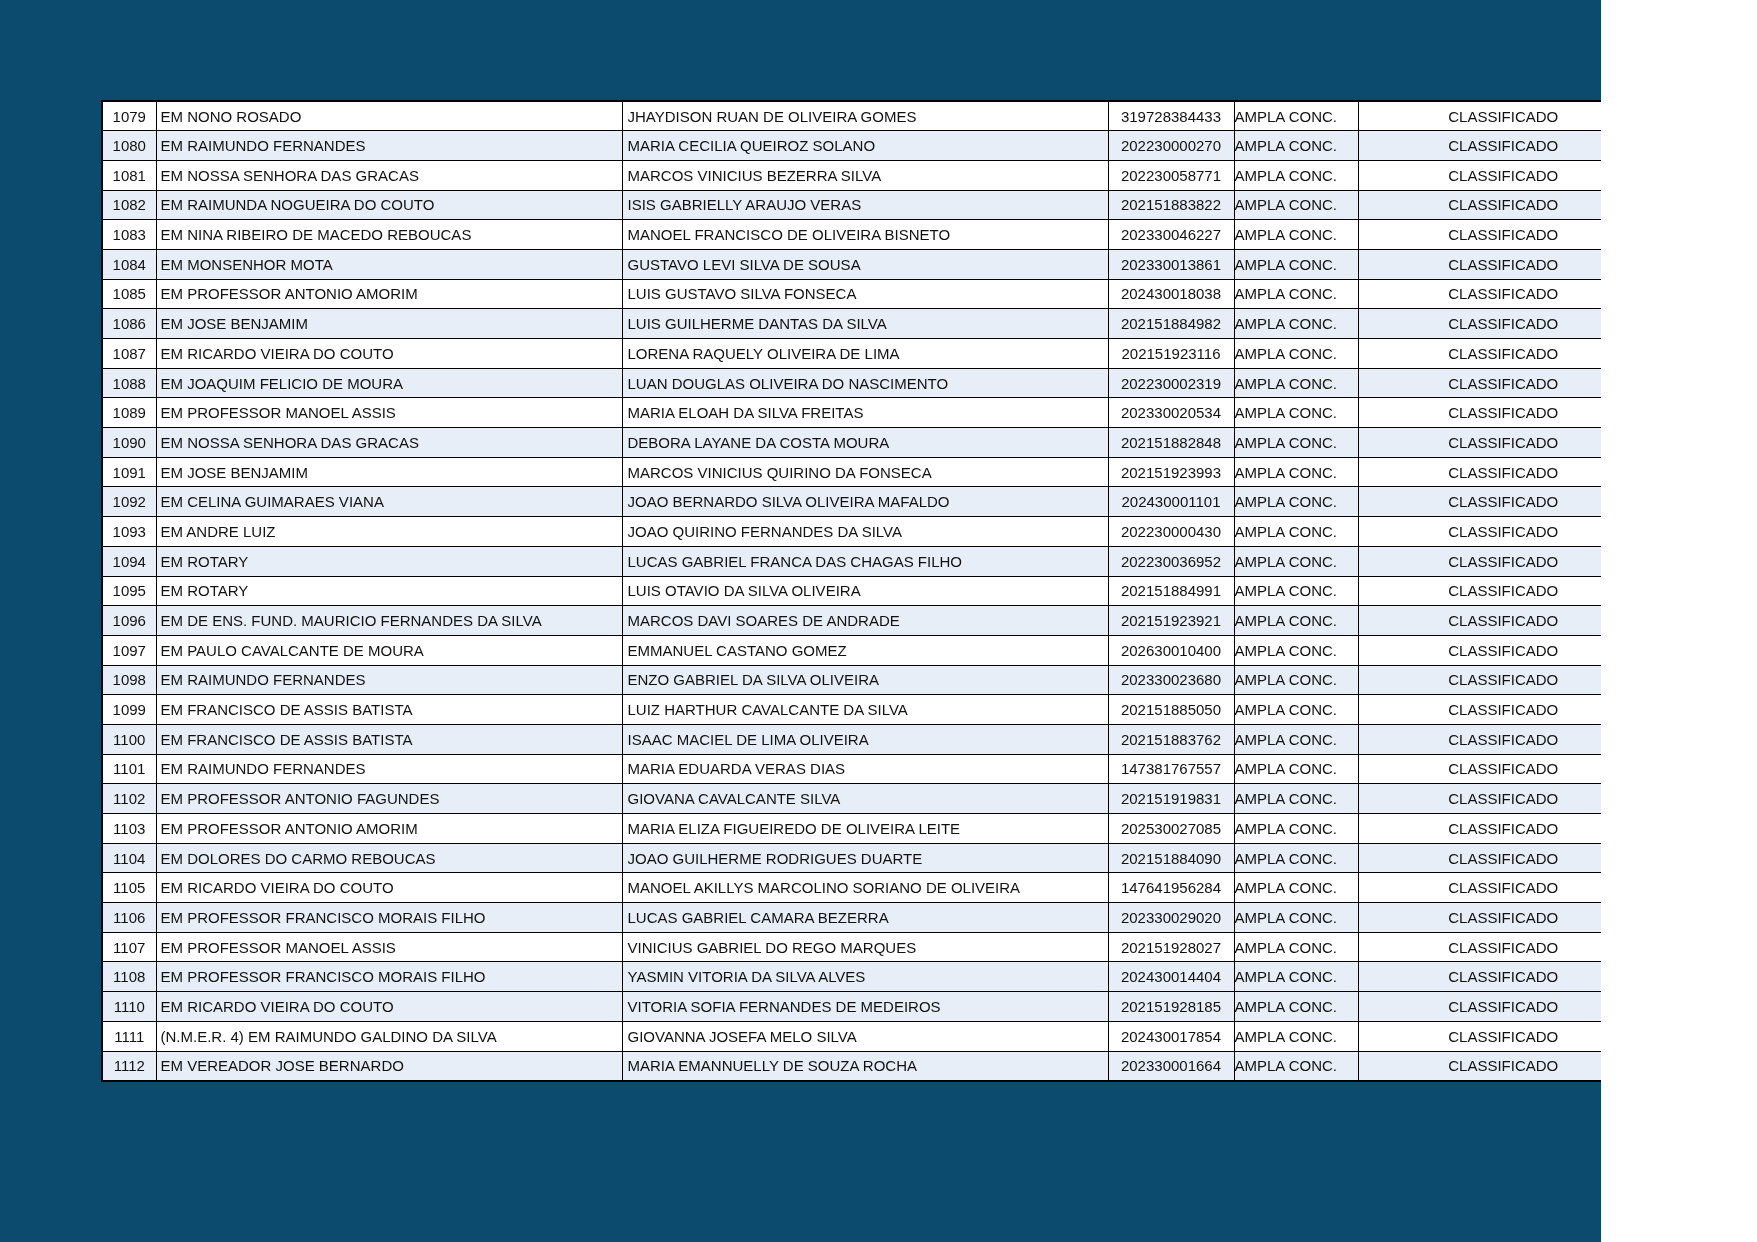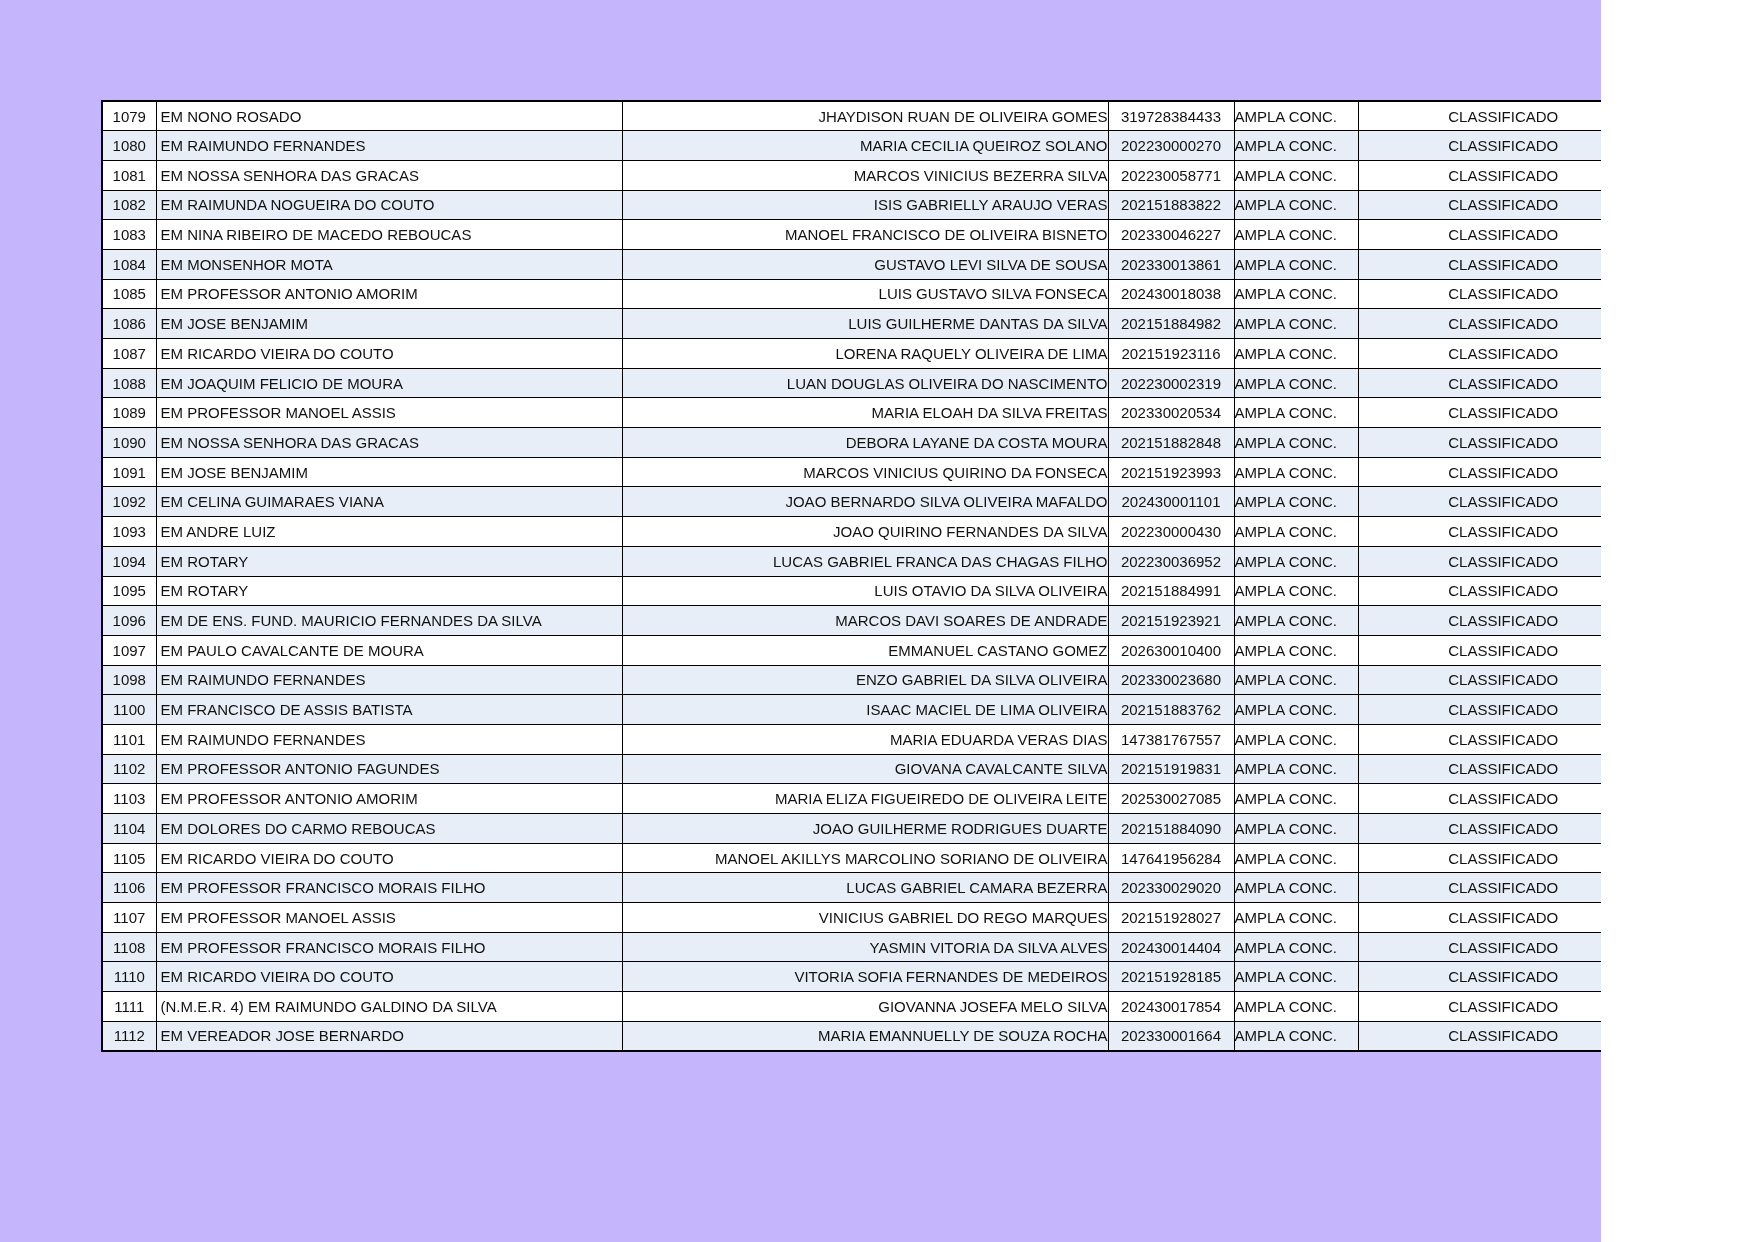--- a/index.html
+++ b/index.html
@@ -6,21 +6,21 @@
   html, body {
     width: 1757px;
     height: 1242px;
     background: #ffffff;
     font-family: "Liberation Sans", sans-serif;
   }
   .page {
     position: relative;
     width: 1601px;
     height: 1242px;
-    background: #c4b5fd;
+    background: #0c4a6e;
     overflow: hidden;
   }
   table.list {
     position: absolute;
     left: 101px;
     top: 100px;
     width: 1547px;
     border-collapse: collapse;
     table-layout: fixed;
     border: 2px solid #000000;
@@ -31,21 +31,21 @@
     font-size: 15px;
     color: #111111;
     white-space: nowrap;
     overflow: hidden;
     vertical-align: middle;
     background: #ffffff;
   }
   tr.alt td { background: var(--alt-color, #e8eef7); }
   td.c-num    { text-align: center; }
   td.c-school { text-align: left; padding-left: 4px; }
-  td.c-name   { text-align: right; padding-left: 5px; }
+  td.c-name   { text-align: left; padding-left: 5px; }
   td.c-reg    { text-align: center; }
   td.c-mode   { text-align: left; }
   td.c-status { text-align: center; }
 </style>
 </head>
 <body>
 
 <div class="page">
   <table class="list">
     <colgroup>
@@ -210,20 +210,28 @@
           <td class="c-status">CLASSIFICADO</td>
         </tr>
         <tr class="alt">
           <td class="c-num">1098</td>
           <td class="c-school">EM RAIMUNDO FERNANDES</td>
           <td class="c-name">ENZO GABRIEL DA SILVA OLIVEIRA</td>
           <td class="c-reg">202330023680</td>
           <td class="c-mode">AMPLA CONC.</td>
           <td class="c-status">CLASSIFICADO</td>
         </tr>
+        <tr>
+          <td class="c-num">1099</td>
+          <td class="c-school">EM FRANCISCO DE ASSIS BATISTA</td>
+          <td class="c-name">LUIZ HARTHUR CAVALCANTE DA SILVA</td>
+          <td class="c-reg">202151885050</td>
+          <td class="c-mode">AMPLA CONC.</td>
+          <td class="c-status">CLASSIFICADO</td>
+        </tr>
         <tr class="alt">
           <td class="c-num">1100</td>
           <td class="c-school">EM FRANCISCO DE ASSIS BATISTA</td>
           <td class="c-name">ISAAC MACIEL DE LIMA OLIVEIRA</td>
           <td class="c-reg">202151883762</td>
           <td class="c-mode">AMPLA CONC.</td>
           <td class="c-status">CLASSIFICADO</td>
         </tr>
         <tr>
           <td class="c-num">1101</td>

